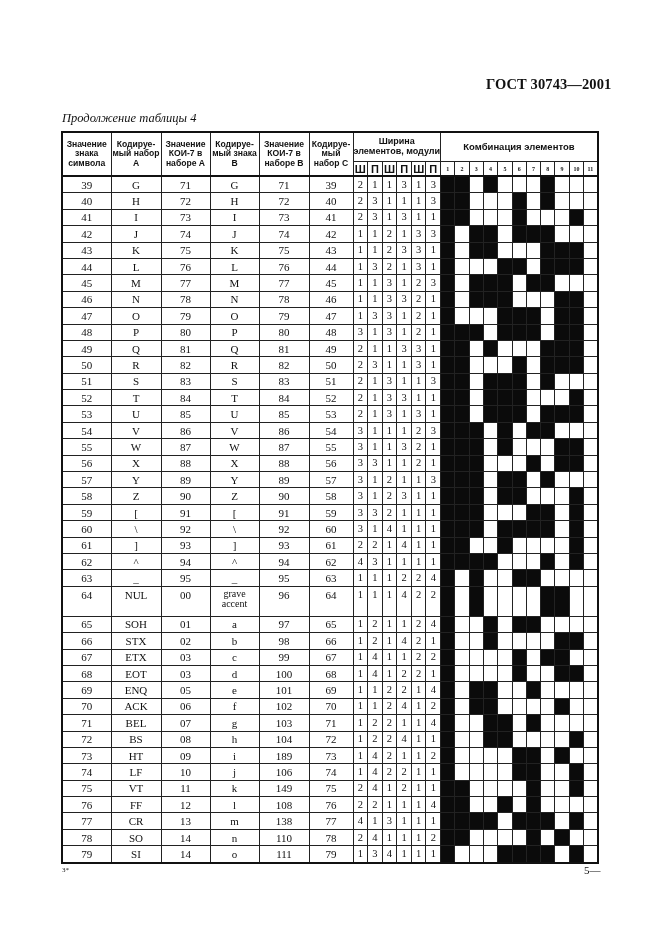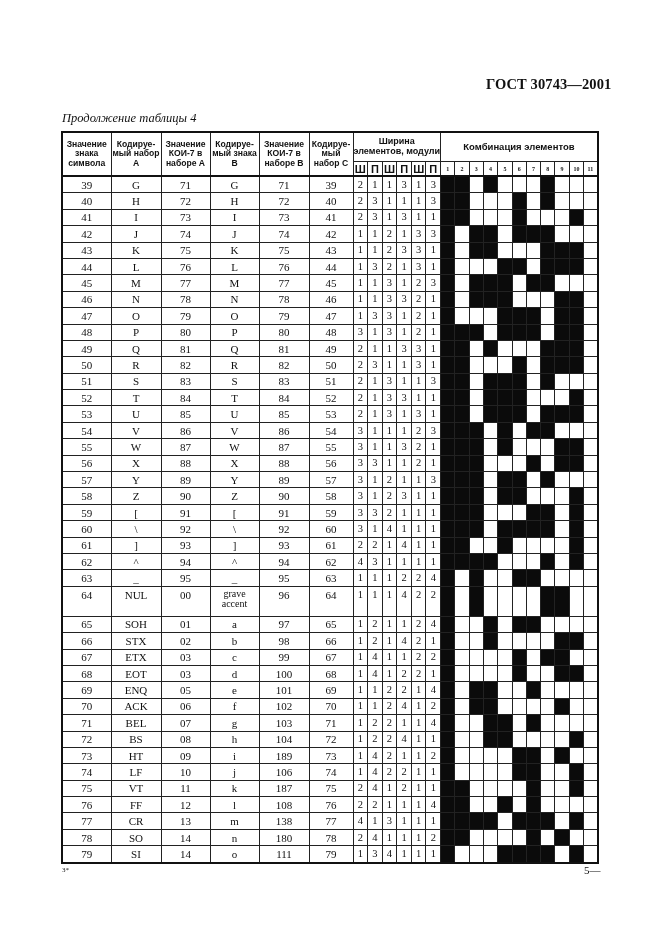--- a/index.html
+++ b/index.html
@@ -984,21 +984,21 @@
         <td class="spc" style="background: rgb(255, 255, 255);"></td>
         <td class="spc" style="background: rgb(255, 255, 255);"></td>
         <td class="bar" style="background: rgb(11, 11, 11);"></td>
         <td class="spc" style="background: rgb(255, 255, 255);"></td>
       </tr>
       <tr>
         <td class="c">75</td>
         <td class="c">VT</td>
         <td class="c">11</td>
         <td class="c">k</td>
-        <td class="c">187</td>
+        <td class="c">149</td>
         <td class="c">75</td>
         <td class="c w">2</td>
         <td class="c w">4</td>
         <td class="c w">1</td>
         <td class="c w">2</td>
         <td class="c w">1</td>
         <td class="c w">1</td>
         <td class="bar" style="background: rgb(11, 11, 11);"></td>
         <td class="bar" style="background: rgb(11, 11, 11);"></td>
         <td class="spc" style="background: rgb(255, 255, 255);"></td>
@@ -1059,21 +1059,21 @@
         <td class="bar" style="background: rgb(11, 11, 11);"></td>
         <td class="spc" style="background: rgb(255, 255, 255);"></td>
         <td class="bar" style="background: rgb(11, 11, 11);"></td>
         <td class="spc" style="background: rgb(255, 255, 255);"></td>
       </tr>
       <tr>
         <td class="c">78</td>
         <td class="c">SO</td>
         <td class="c">14</td>
         <td class="c">n</td>
-        <td class="c">180</td>
+        <td class="c">110</td>
         <td class="c">78</td>
         <td class="c w">2</td>
         <td class="c w">4</td>
         <td class="c w">1</td>
         <td class="c w">1</td>
         <td class="c w">1</td>
         <td class="c w">2</td>
         <td class="bar" style="background: rgb(11, 11, 11);"></td>
         <td class="bar" style="background: rgb(11, 11, 11);"></td>
         <td class="spc" style="background: rgb(255, 255, 255);"></td>

